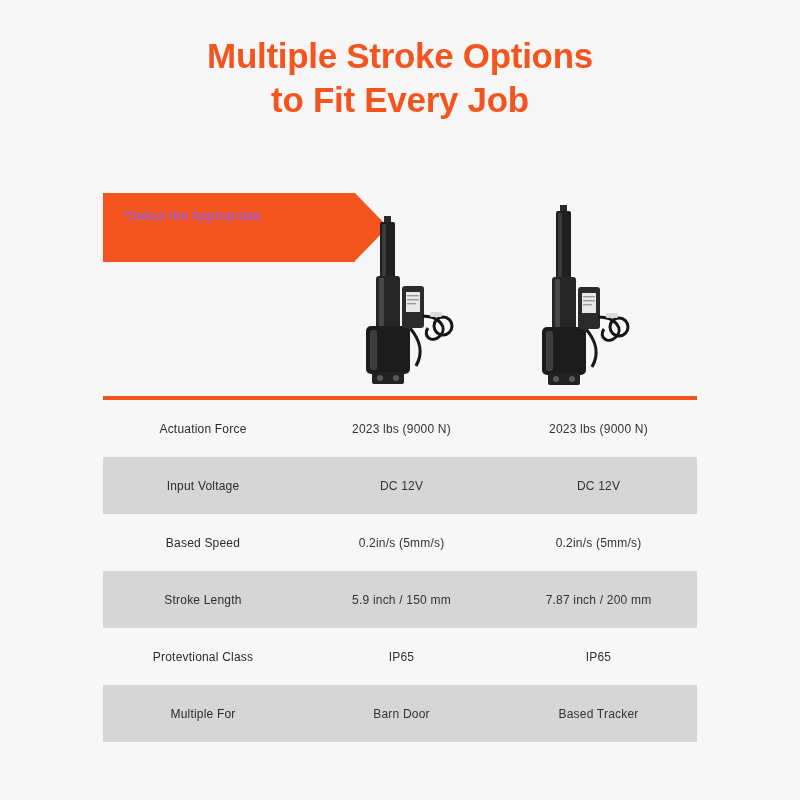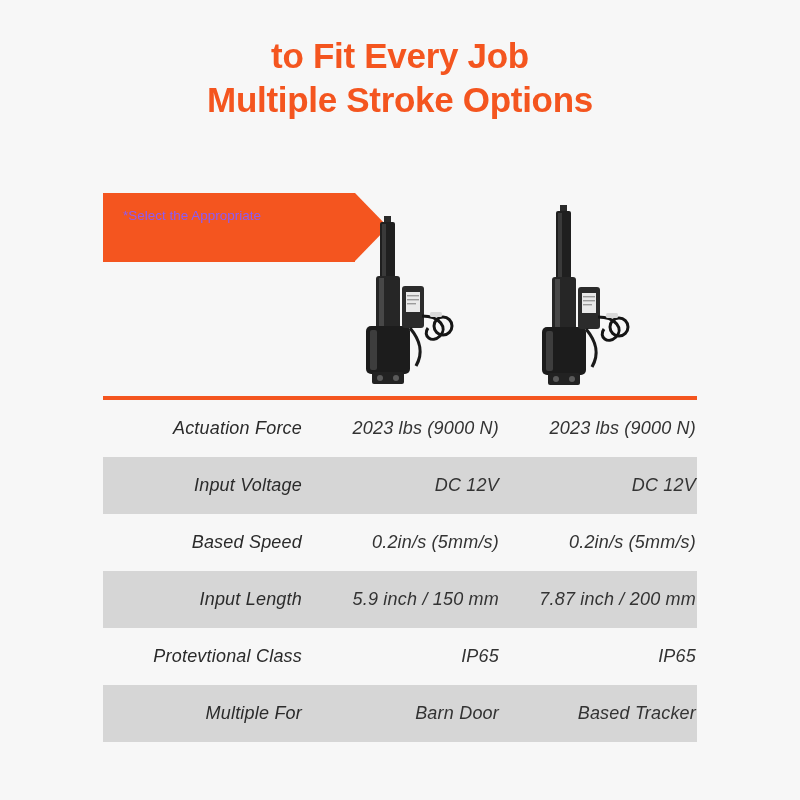--- a/index.html
+++ b/index.html
@@ -85,47 +85,46 @@
     height: 4px;
     background: #f4551f;
   }
   table.spec {
     border-collapse: collapse;
     width: 594px;
     table-layout: fixed;
   }
   table.spec td {
     height: 55px;
-    font-size: 18px;
+    font-size: 12px;
     color: #333333;
-    text-align: right;
+    text-align: center;
     vertical-align: middle;
     letter-spacing: 0.2px;
-    font-style: italic;
   }
   table.spec td.label {
     width: 198px;
     color: #2b2b2b;
   }
   table.spec tr.shaded td {
     background: #d6d6d6;
     margin-left: 36px;
   }
   table.spec tr.plain td {
     background: #f7f7f7;
   }
 </style>
 </head>
 <body>
 
 <div class="page">
 
   <div class="title-block">
+    <div class="title-line">Multiple Stroke Options</div>
     <div class="title-line">to Fit Every Job</div>
-    <div class="title-line">Multiple Stroke Options</div>
   </div>
 
   <div class="banner"></div>
   <div class="banner-arrow"></div>
   <div class="banner-text">
     <div>*Select the Appropriate</div>
   </div>
 
   <div class="actuator act-a">
     <svg width="150" height="175" viewBox="0 0 150 175" xmlns="http://www.w3.org/2000/svg">
@@ -195,21 +194,21 @@
           <td class="label">Input Voltage</td>
           <td>DC 12V</td>
           <td>DC 12V</td>
         </tr>
         <tr class="plain">
           <td class="label">Based  Speed</td>
           <td>0.2in/s (5mm/s)</td>
           <td>0.2in/s (5mm/s)</td>
         </tr>
         <tr class="shaded">
-          <td class="label">Input Length</td>
+          <td class="label">Stroke Length</td>
           <td>5.9 inch / 150 mm</td>
           <td>7.87 inch / 200 mm</td>
         </tr>
         <tr class="plain">
           <td class="label">Protevtional  Class</td>
           <td>IP65</td>
           <td>IP65</td>
         </tr>
         <tr class="shaded">
           <td class="label">Multiple  For</td>

